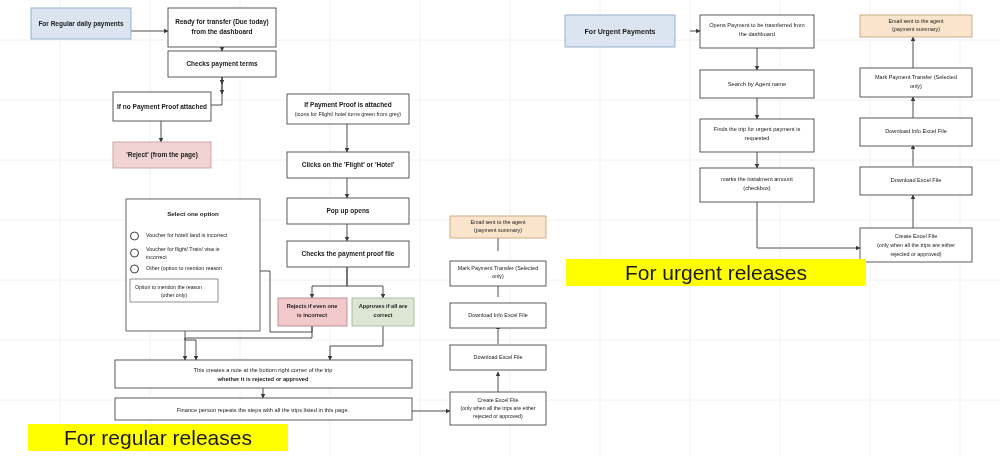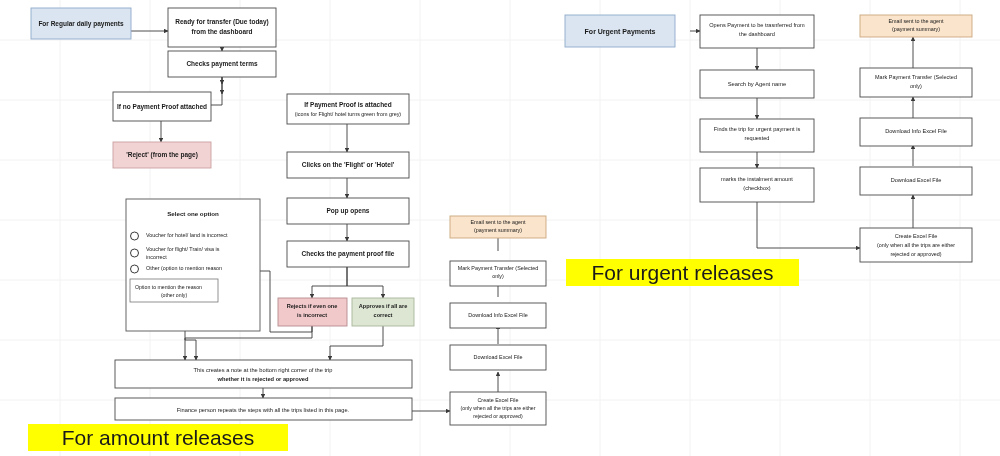--- a/index.html
+++ b/index.html
@@ -316,15 +316,15 @@
 
   <g>
     <rect class="node-rect" x="860" y="228" width="112" height="34"></rect>
     <text class="node-text" x="916" y="237" font-size="5.6">Create Excel File</text>
     <text class="node-text" x="916" y="246" font-size="5.4">(only when all the trips are either</text>
     <text class="node-text" x="916" y="255" font-size="5.4">rejected or approved)</text>
   </g>
 
 </svg>
 
-<div class="section-band" style="left:28px; top:424px; width:260px; height:27px;">For amount releases</div>
-
-<div class="section-band" style="left:566px; top:259px; width:233px; height:27px;">For urgent releases</div>
+<div class="section-band" style="left:28px; top:424px; width:260px; height:27px;">For regular releases</div>
+
+<div class="section-band" style="left:566px; top:259px; width:300px; height:27px;">For urgent releases</div>
 
 </body></html>

